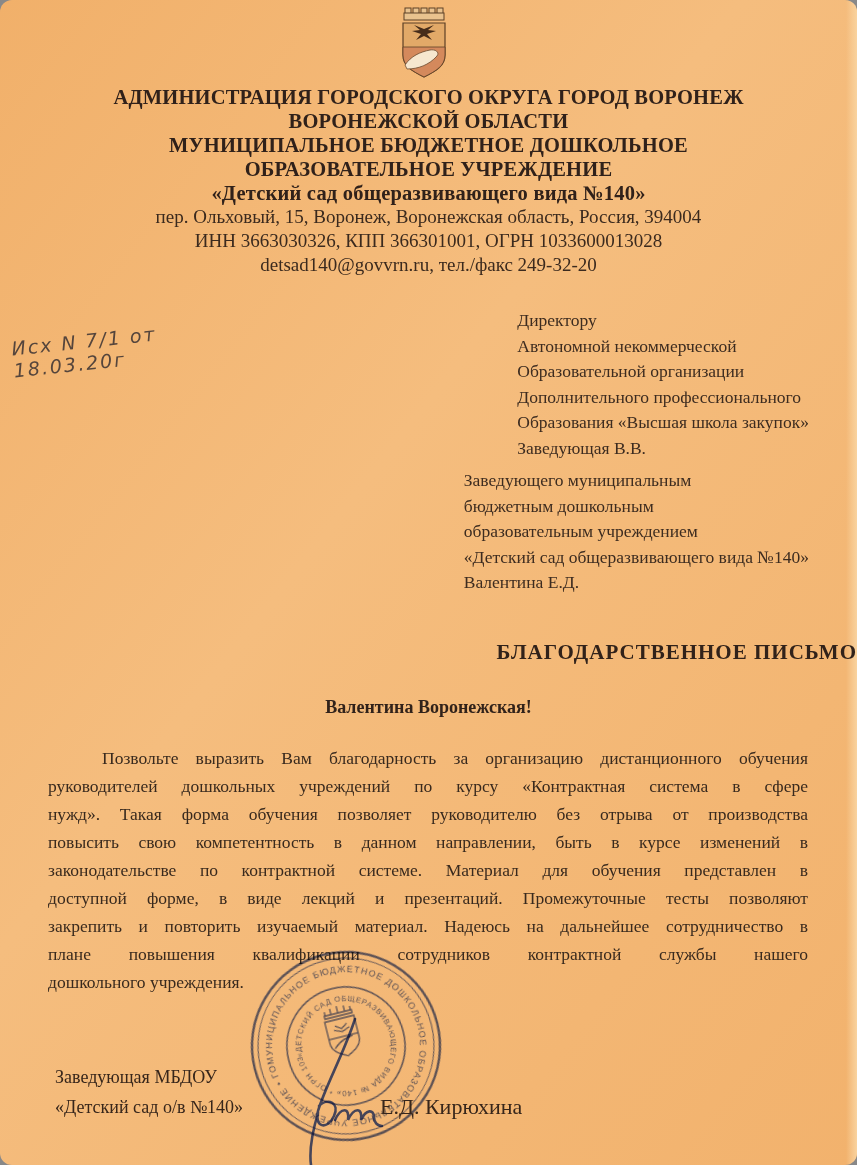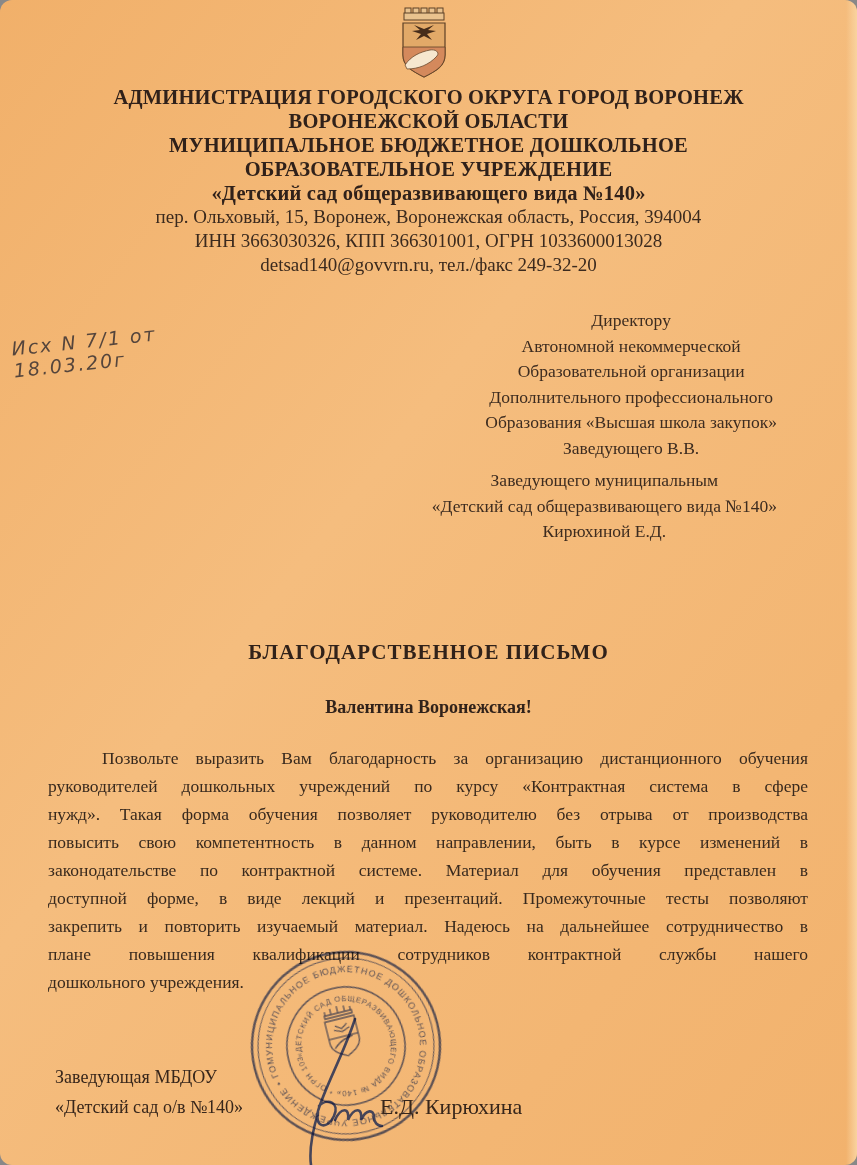--- a/index.html
+++ b/index.html
@@ -10,24 +10,24 @@
   }
   .edge-light{position:absolute;top:0;right:0;width:11px;height:100%;
     background:linear-gradient(to right,rgba(250,215,160,0),#f9d39f);}
   .emblem{position:absolute;left:391px;top:7px;width:66px;height:76px;}
   .letterhead{position:absolute;left:0;top:85px;width:857px;text-align:center;}
   .h-bold{font-weight:bold;font-size:20.5px;line-height:24px;color:#30211a;letter-spacing:.2px;}
   .h-reg{font-size:19px;line-height:24px;color:#3b2a1e;}
   .handnote{position:absolute;left:12px;top:324px;width:260px;
     font-family:"DejaVu Sans",sans-serif;font-style:italic;font-size:19px;
     color:#55453c;letter-spacing:2px;transform:rotate(-6deg);}
-  .addr{position:absolute;right:80px;text-align:center;font-size:17.5px;line-height:25.5px;color:#3d2c20;}
+  .addr{position:absolute;right:48px;text-align:left;font-size:17.5px;line-height:25.5px;color:#3d2c20;}
   .addr1{top:308px;}
   .addr2{top:468px;}
-  .title{position:absolute;left:0;top:640px;width:857px;text-align:center;
+  .title{position:absolute;left:0;top:640px;width:857px;text-align:right;
     font-weight:bold;font-size:21px;letter-spacing:1px;color:#31221a;}
   .salutation{position:absolute;left:0;top:697px;width:857px;text-align:center;
     font-weight:bold;font-size:18px;color:#31221a;}
   .body-text{position:absolute;left:48px;top:744px;width:760px;font-size:17.5px;line-height:28px;}
   .jline{text-align:justify;text-align-last:justify;}
   .first-line{text-indent:54px;}
   .last-line{text-align:left;text-align-last:left;}
   .sig-block{position:absolute;left:55px;top:1062px;font-size:18px;line-height:30px;color:#37261b;}
   .sig-name{position:absolute;left:360px;top:1094px;font-size:22px;color:#37261b;margin-left:20px;}
   .stamp{position:absolute;left:248px;top:948px;width:196px;height:196px;
@@ -70,27 +70,29 @@
   </header>
 
   <div class="handnote">Исх N 7/1 от 18.03.20г</div>
 
   <div class="addr addr1">
     <div>Директору</div>
     <div>Автономной некоммерческой</div>
     <div>Образовательной организации</div>
     <div>Дополнительного профессионального</div>
     <div>Образования «Высшая школа закупок»</div>
-    <div>Заведующего В.В.</div>
+    <div>Заведующая В.В.</div>
   </div>
 
   <div class="addr addr2">
     <div>Заведующего муниципальным</div>
+    <div>бюджетным дошкольным</div>
+    <div>образовательным учреждением</div>
     <div>«Детский сад общеразвивающего вида №140»</div>
-    <div>Кирюхиной Е.Д.</div>
+    <div>Валентина Е.Д.</div>
   </div>
 
   <div class="title">БЛАГОДАРСТВЕННОЕ ПИСЬМО</div>
   <div class="salutation">Валентина Воронежская!</div>
 
   <div class="body-text">
     <div class="jline first-line">Позвольте выразить Вам благодарность за организацию дистанционного обучения</div>
     <div class="jline">руководителей дошкольных учреждений по курсу «Контрактная система в сфере</div>
     <div class="jline">нужд». Такая форма обучения позволяет руководителю без отрыва от производства</div>
     <div class="jline">повысить свою компетентность в данном направлении, быть в курсе изменений в</div>

